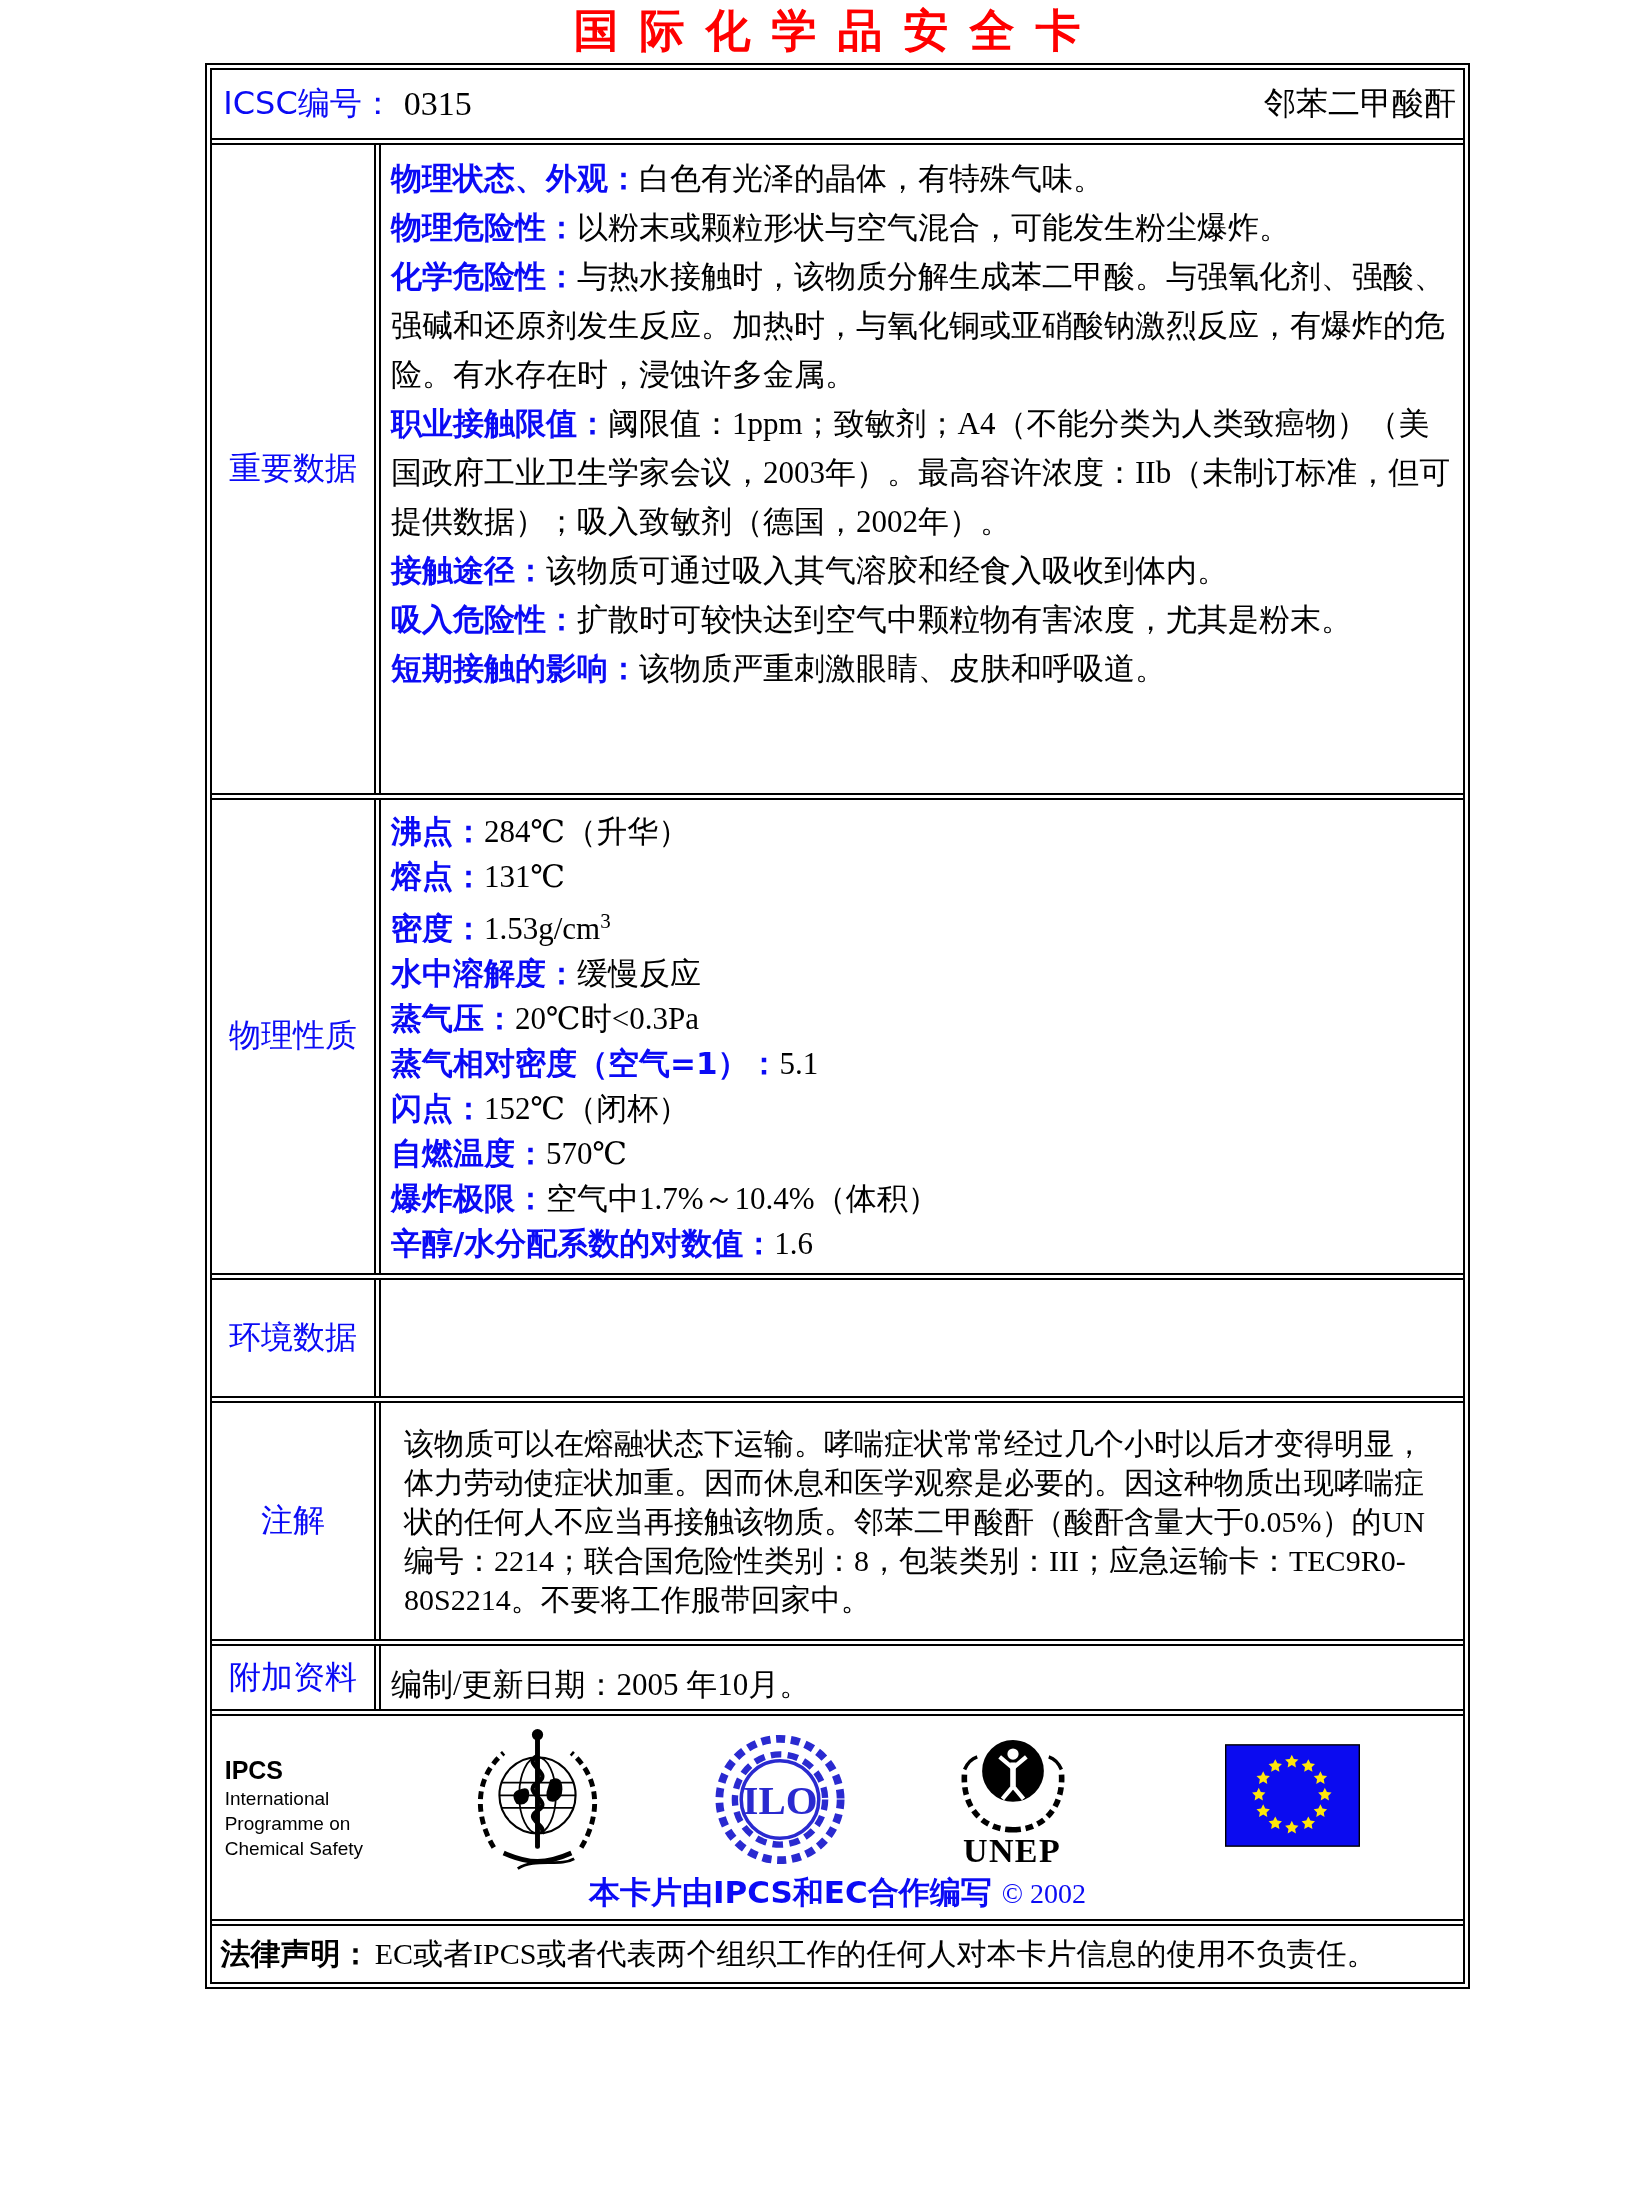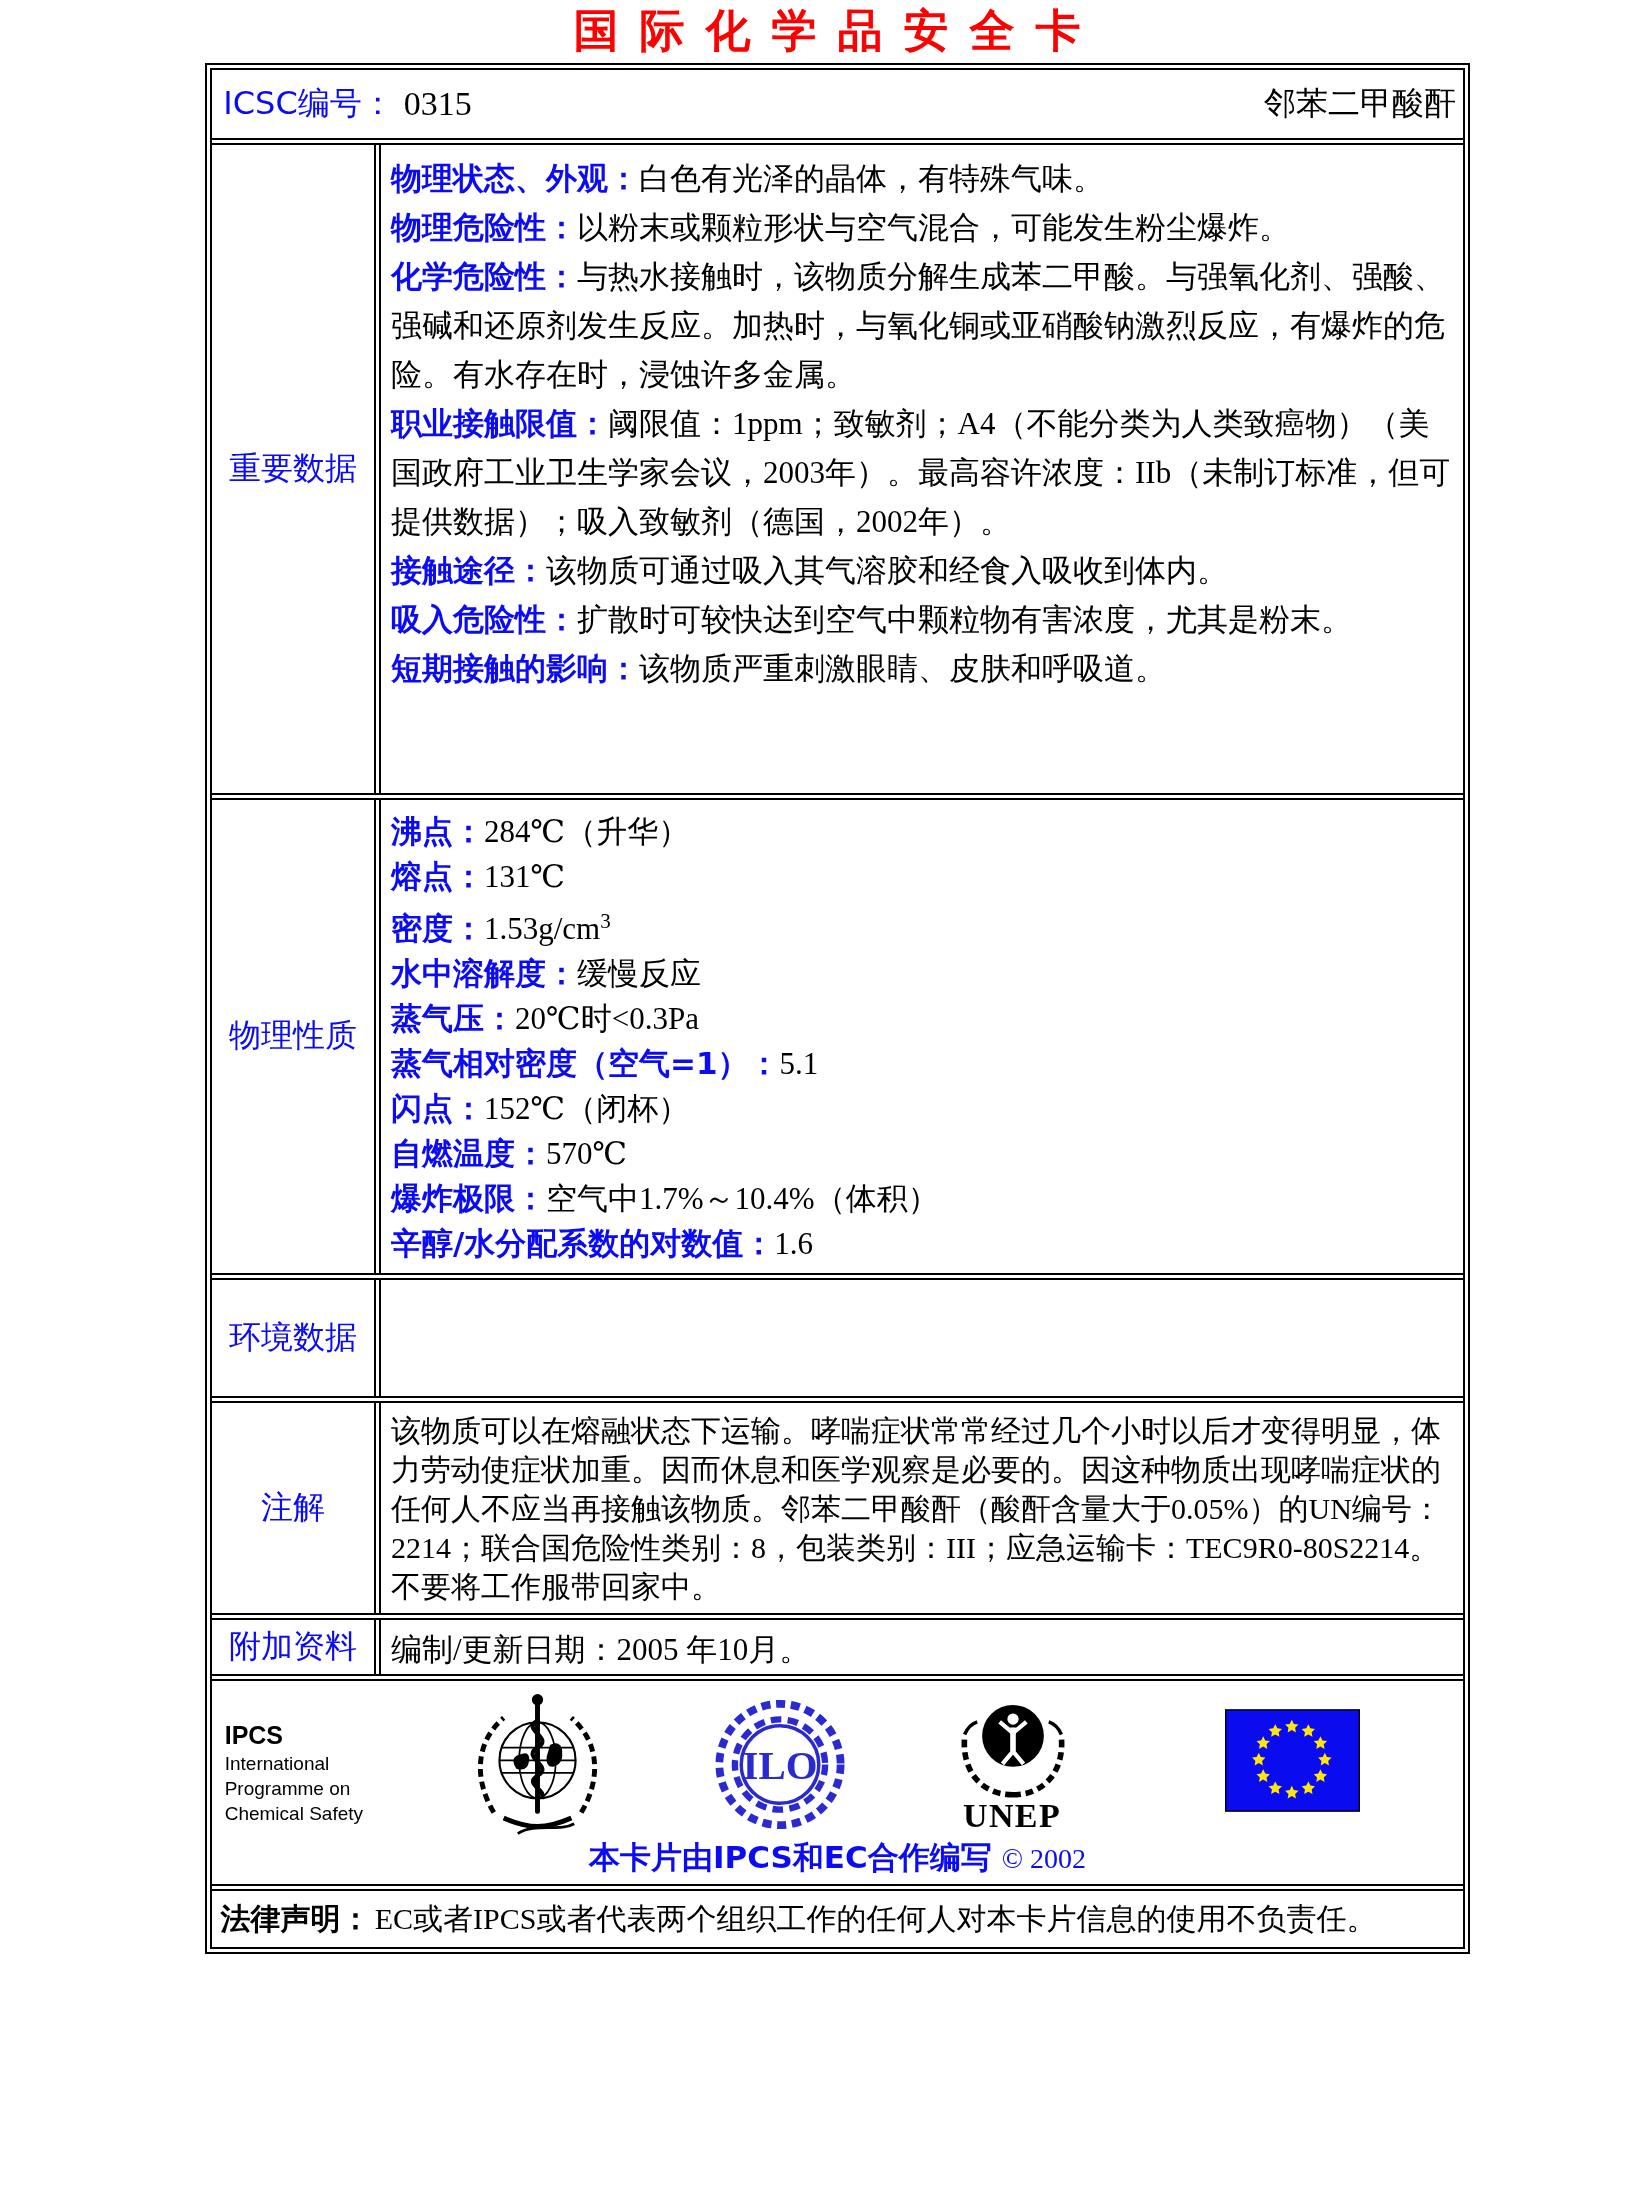--- a/index.html
+++ b/index.html
@@ -28,22 +28,22 @@
   .header-row{min-height:68px;align-items:center;padding:0 7px 0 11.3px;}
   .icsc-label{font-family:"DejaVu Sans","Liberation Sans",sans-serif;font-size:32px;
         color:var(--label_blue);font-weight:500;}
   .icsc-value{font-size:34px;margin-left:10px;}
   .chem-name{margin-left:auto;font-size:32px;}
   
   .r-important .content-cell{min-height:648px;}
   .r-physical  .content-cell{min-height:440px;}
   .r-environ   .content-cell{min-height:116px;}
   .r-notes     .content-cell{min-height:190px;}
-  .notes-text{margin:0;font-size:30px;line-height:39px;}
-  .r-additional .content-cell{min-height:48px;display:flex;align-items:center;padding-top:9px;padding-bottom:2.8px;}
+  .notes-text{margin:13px;font-size:30px;line-height:39px;}
+  .r-additional .content-cell{min-height:48px;display:flex;align-items:center;padding-top:18px;padding-bottom:2.8px;}
   
   .logos-cell{position:relative;flex:1 1 auto;min-height:203px;}
   .ipcs-block{position:absolute;left:12.7px;top:39px;
         font-family:"Liberation Sans","DejaVu Sans",sans-serif;}
   .ipcs-acronym{font-size:25px;font-weight:bold;line-height:31px;}
   .ipcs-line{font-size:19px;line-height:25px;}
   .logo{position:absolute;}
   .who-logo{left:255px;top:10px;}
   .ilo-logo{left:501px;top:12.7px;}
   .unep-wrap{position:absolute;left:741px;top:10px;width:118px;text-align:center;}

